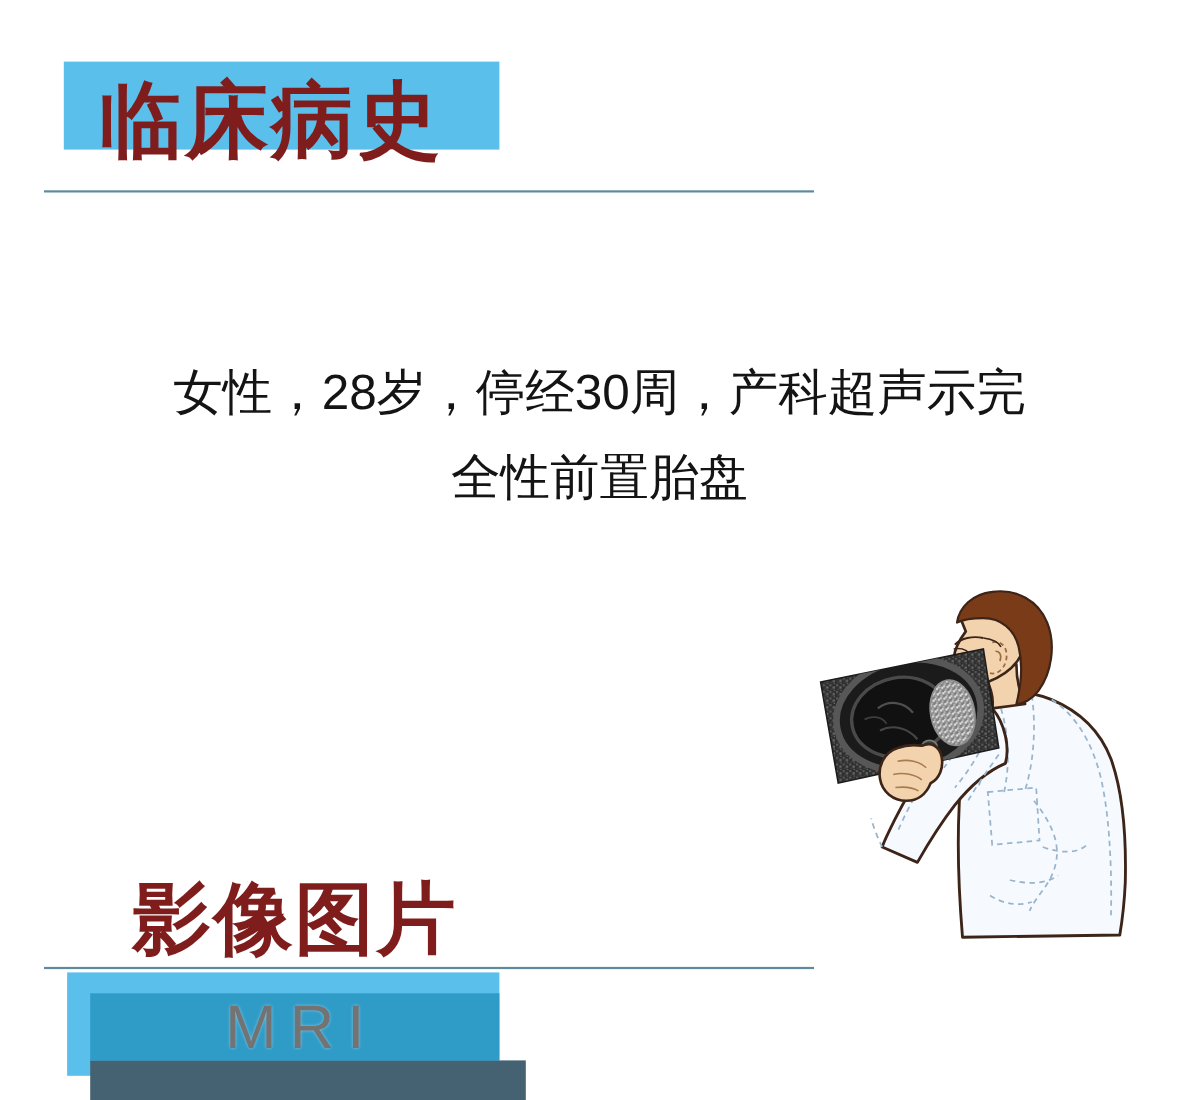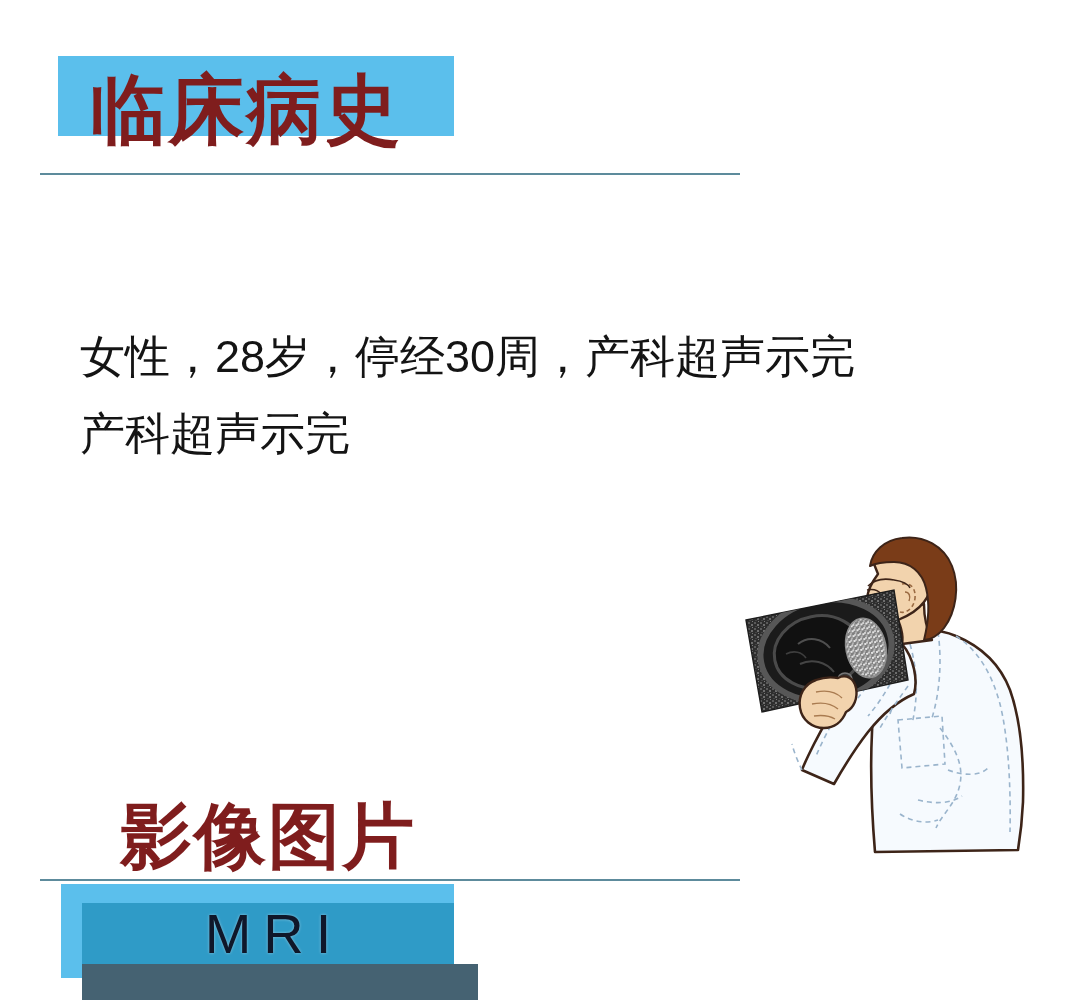--- a/index.html
+++ b/index.html
@@ -57,21 +57,21 @@
   #history-body {
     position: absolute;
     left: 80px;
     top: 318px;
     width: 930px;
     font-size: 45px;
     line-height: 1.72;
     color: #141414;
     letter-spacing: 0px;
   }
-  #history-body .ln { display: block; white-space: nowrap; }
+  #history-body .ln { display: block; white-space: nowrap; text-align: center; }
 
   
   #img-title {
     left: 92px;
     top: 800px;
     font-size: 72px;
     margin-left: 28px;
   }
   #img-divider {
     left: 40px;
@@ -102,21 +102,21 @@
   }
   #mri-label {
     position: absolute;
     left: 82px;
     top: 903px;
     width: 372px;
     height: 61px;
     display: flex;
     align-items: center;
     justify-content: center;
-    color: #0f172a;
+    color: #737373;
     font-size: 56px;
     letter-spacing: 12px;
     text-indent: 12px;
     font-weight: 400;
     line-height: 1;
     text-shadow: 0 0 3px rgba(255,255,255,.45);
   }
 
   
   #doctor {
@@ -132,21 +132,21 @@
 <body>
 
 <div class="hl-rect" id="hist-rect"></div>
 
 <div class="section-heading" id="hist-title">临床病史</div>
 
 <div class="divider" id="hist-divider"></div>
 
 <div id="history-body">
   <span class="ln">女性，28岁，停经30周，产科超声示完</span>
-  <span class="ln">产科超声示完</span>
+  <span class="ln">全性前置胎盘</span>
 </div>
 
 <div id="doctor">
   <svg viewBox="0 0 300 328" xmlns="http://www.w3.org/2000/svg">
     <defs>
 
       <pattern id="mriNoise" width="6" height="6" patternUnits="userSpaceOnUse">
         <rect width="6" height="6" fill="#2e2e2e"></rect>
         <rect x="0" y="0" width="2" height="2" fill="#5a5a5a"></rect>
         <rect x="3" y="2" width="2" height="2" fill="#6d6d6d"></rect>

